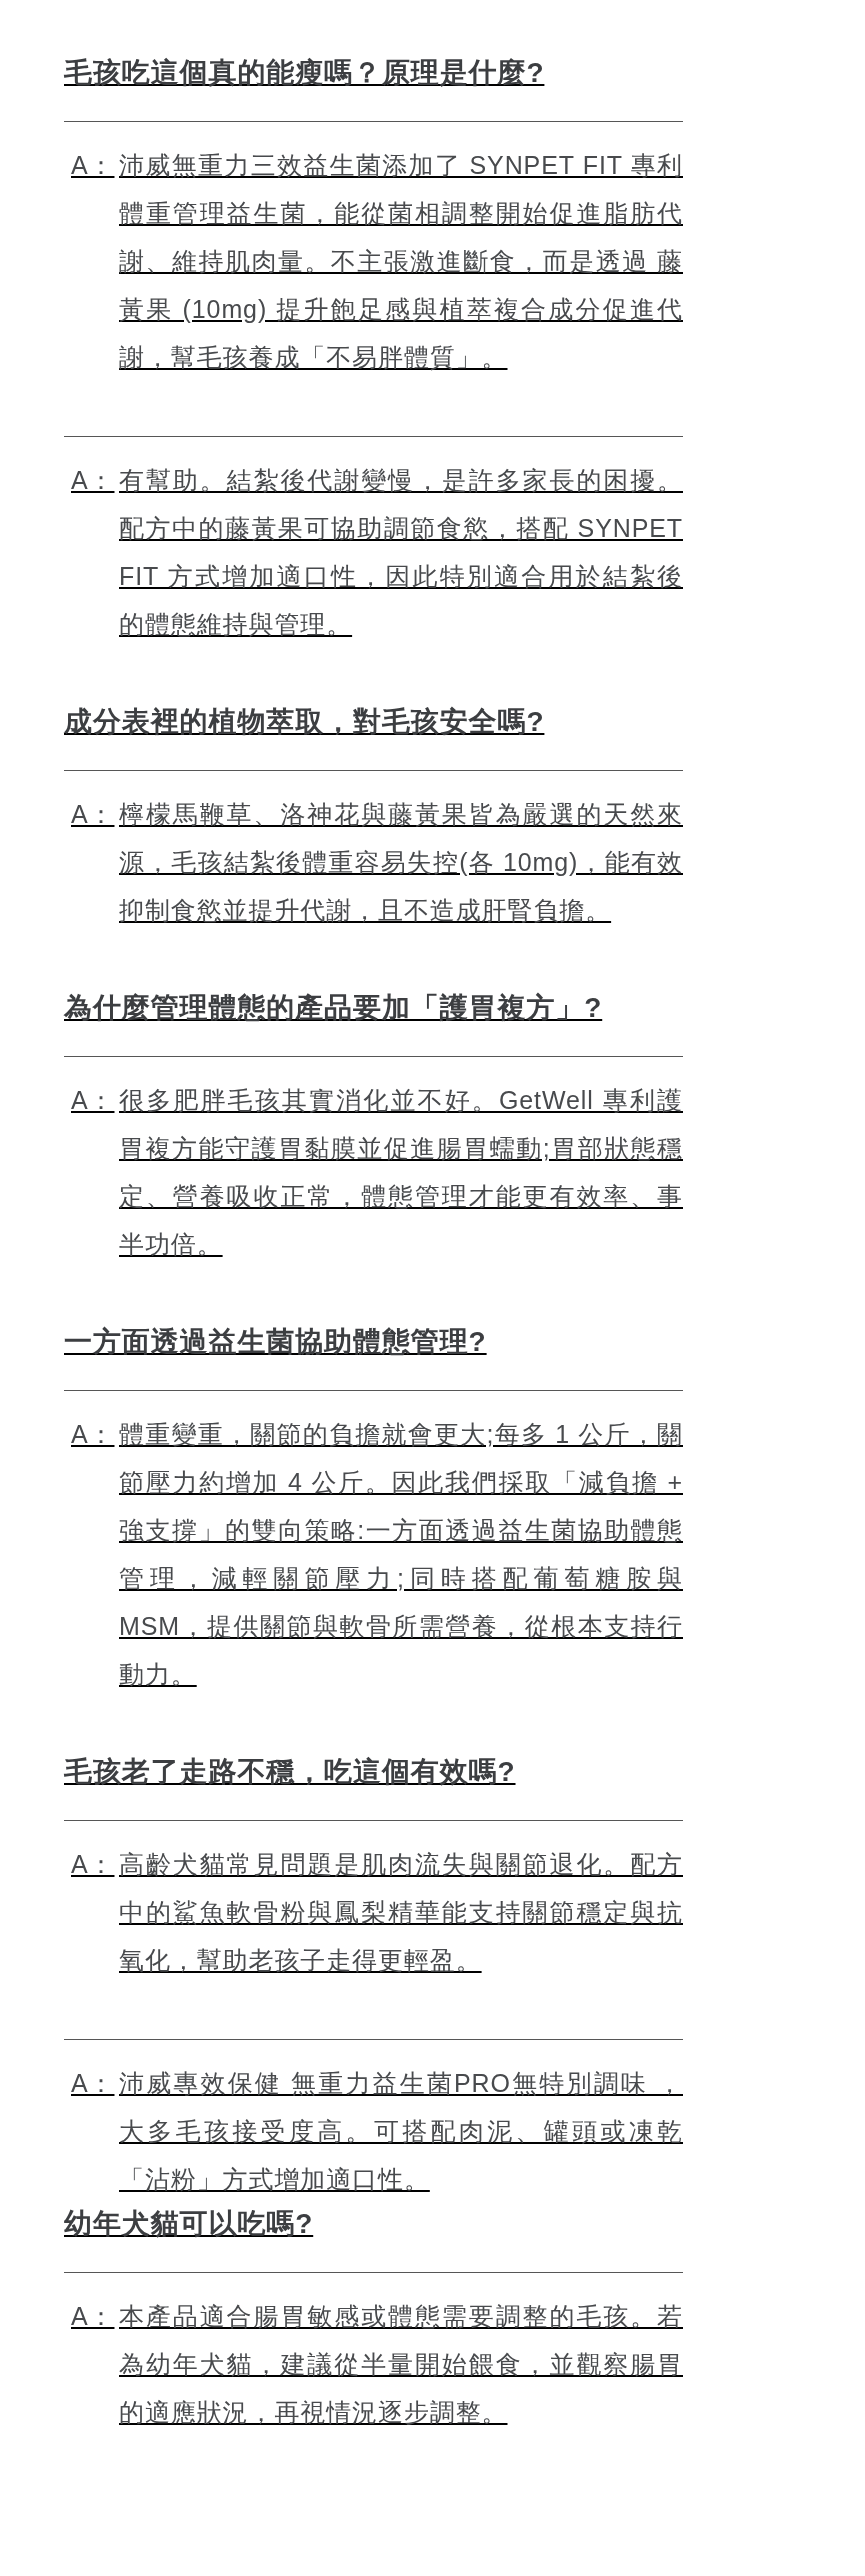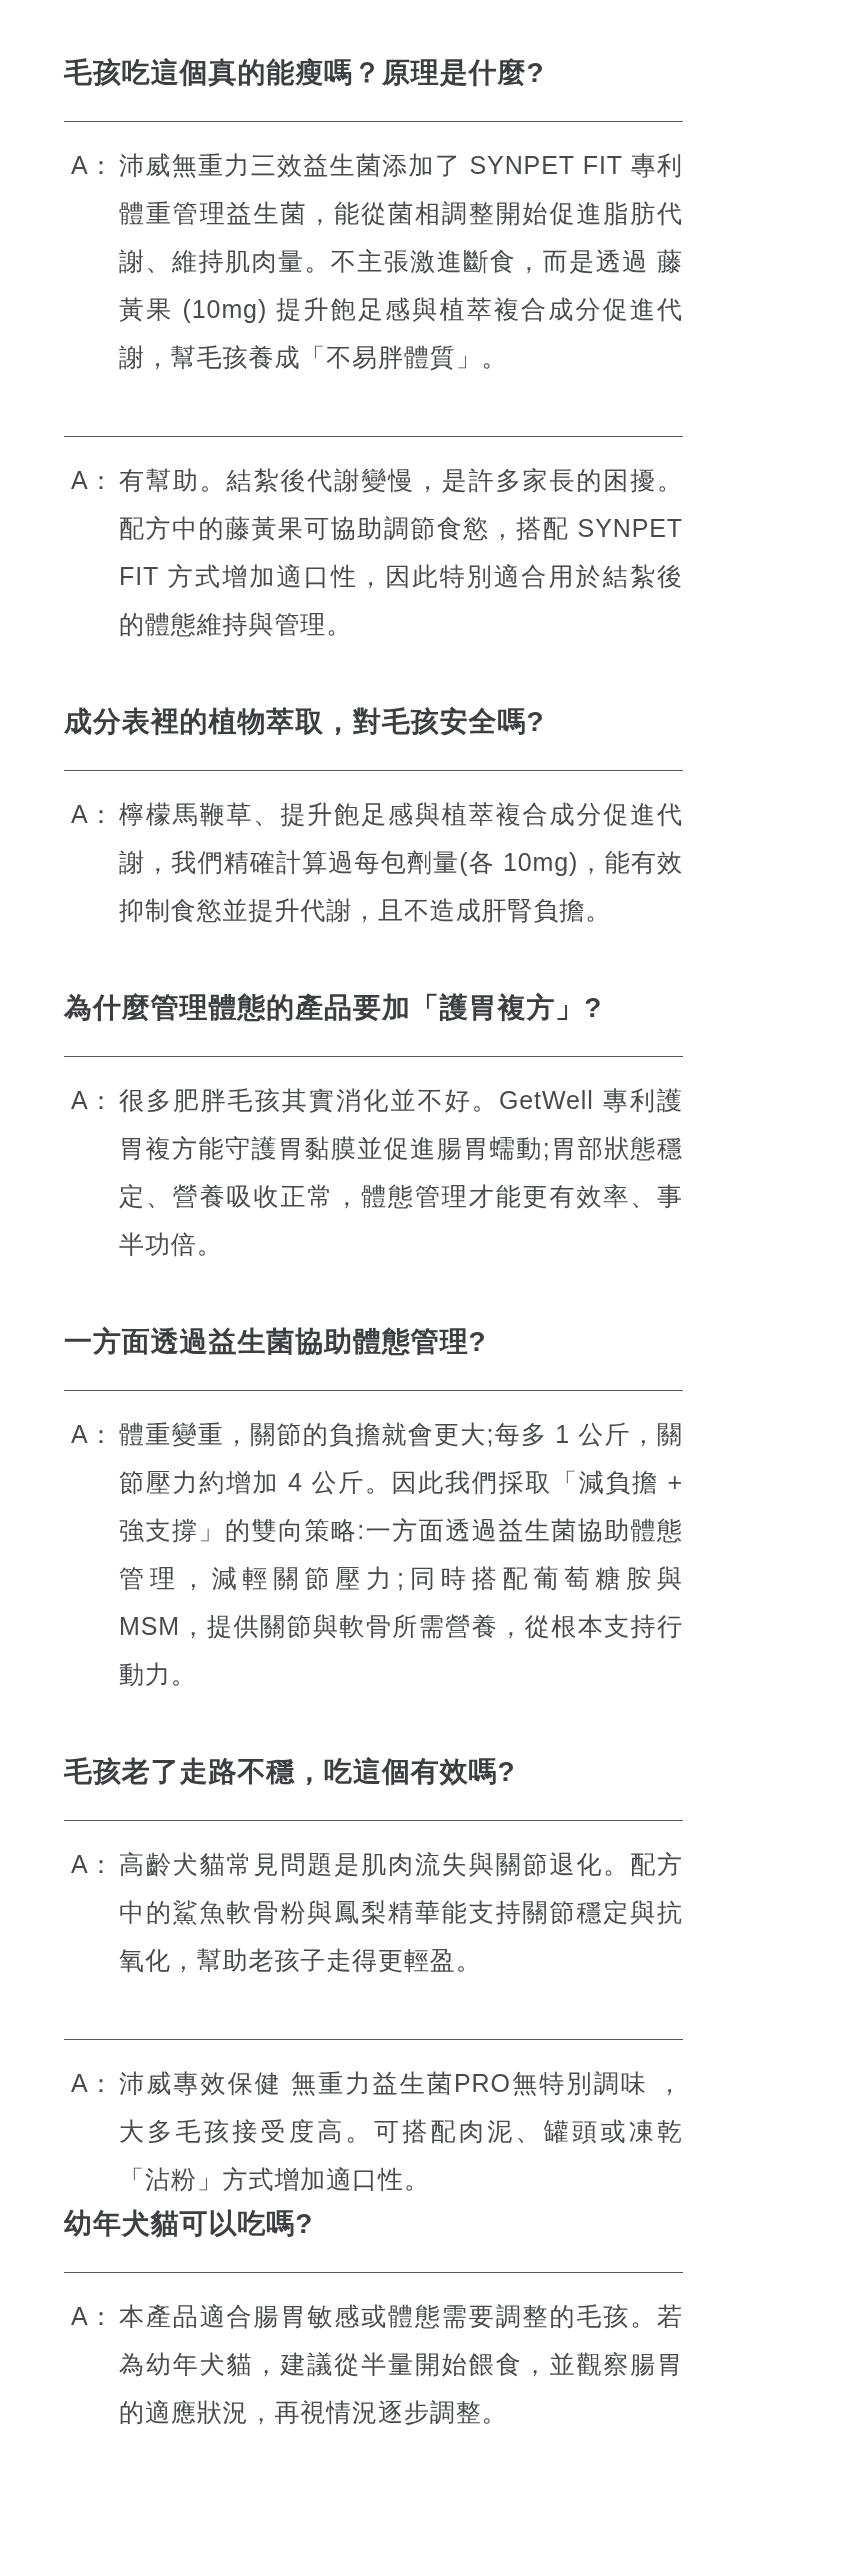--- a/index.html
+++ b/index.html
@@ -12,20 +12,21 @@
     height: 2576px;
     box-sizing: border-box;
     overflow: hidden;
     font-family: "Liberation Sans", sans-serif;
   }
   .faq-container {
     box-sizing: border-box;
     width: 737px;
     height: 2576px;
     padding: 54px 54px 106px 64px;
+    text-decoration: underline;
   }
   .faq-item { }
   .faq-item + .faq-item { margin-top: 55px; }
   .faq-item.tight { margin-top: 2px; }
   .q {
     margin: 0 0 29px 0;
     font-size: 28px;
     line-height: 38px;
     font-weight: 600;
     letter-spacing: 0.9px;
@@ -77,21 +78,21 @@
       <span class="a-label">A：</span>
       <p class="a-text">有幫助。結紮後代謝變慢，是許多家長的困擾。配方中的藤黃果可協助調節食慾，搭配 SYNPET FIT 方式增加適口性，因此特別適合用於結紮後的體態維持與管理。</p>
     </div>
   </section>
 
   <section class="faq-item">
     <h3 class="q">成分表裡的植物萃取，對毛孩安全嗎?</h3>
     <hr class="divider">
     <div class="a">
       <span class="a-label">A：</span>
-      <p class="a-text">檸檬馬鞭草、提升飽足感與植萃複合成分促進代謝，我們精確計算過每包劑量(各 10mg)，能有效抑制食慾並提升代謝，且不造成肝腎負擔。</p>
+      <p class="a-text">檸檬馬鞭草、洛神花與藤黃果皆為嚴選的天然來源，毛孩結紮後體重容易失控(各 10mg)，能有效抑制食慾並提升代謝，且不造成肝腎負擔。</p>
     </div>
   </section>
 
   <section class="faq-item">
     <h3 class="q">為什麼管理體態的產品要加「護胃複方」?</h3>
     <hr class="divider">
     <div class="a">
       <span class="a-label">A：</span>
       <p class="a-text">很多肥胖毛孩其實消化並不好。GetWell 專利護胃複方能守護胃黏膜並促進腸胃蠕動;胃部狀態穩定、營養吸收正常，體態管理才能更有效率、事半功倍。</p>
     </div>

